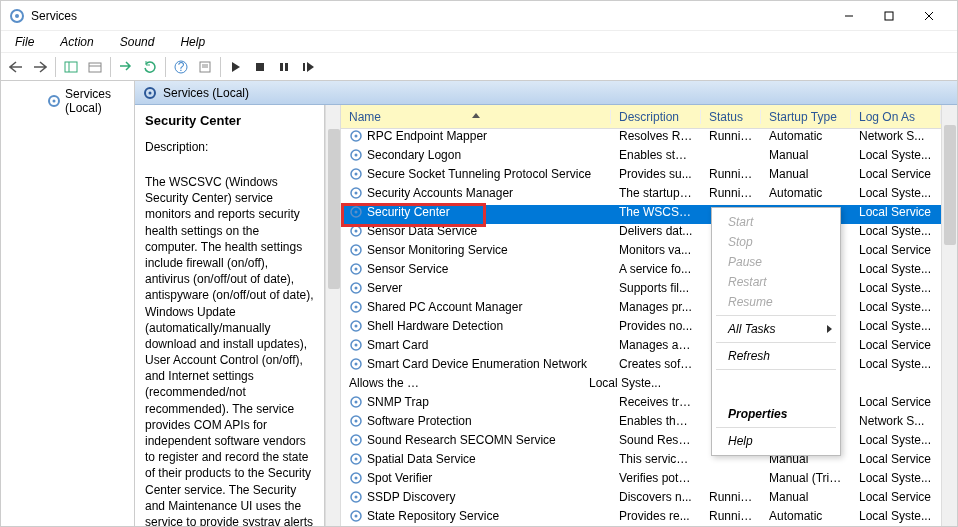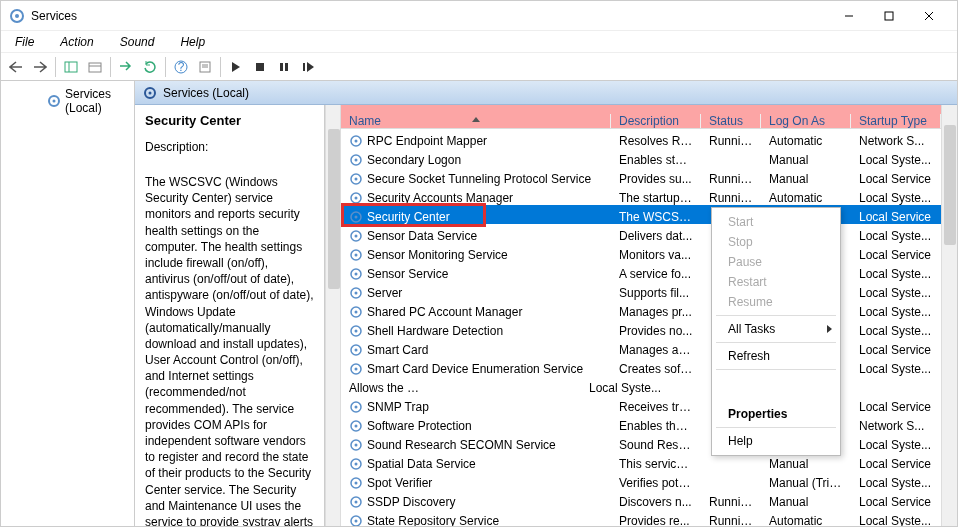--- a/index.html
+++ b/index.html
@@ -22,36 +22,36 @@
 .header-bar .hb-title { font-size: 12px; }
 .content { flex: 1; display: flex; overflow: hidden; }
 .desc-panel { width: 190px; padding: 8px 10px; border-right: 1px solid #ccc; overflow: hidden; }
 .desc-panel h3 { font-weight: bold; font-size: 13px; margin-bottom: 12px; }
 .desc-panel .desc-label { margin-bottom: 20px; }
 .desc-panel .desc-text { line-height: 1.35; font-size: 12px; }
 .list-panel { flex: 1; display: flex; overflow: hidden; position: relative; }
 .scroll-gutter { width: 16px; background: #f0f0f0; border-left: 1px solid #ddd; border-right: 1px solid #ddd; position: relative; }
 .scroll-thumb { position: absolute; top: 24px; left: 2px; width: 12px; height: 160px; background: #cfcfcf; border-radius: 2px; }
 .table-wrap { flex: 1; position: relative; }
-.thead { height: 24px; display: flex; align-items: flex-end; border-bottom: 1px solid #ddd; background: #fca5a5; }
+.thead { height: 24px; display: flex; align-items: center; border-bottom: 1px solid #ddd; background: #fef9c3; }
 .th { display: flex; align-items: center; padding: 0 8px; font-size: 12px; color: #2b5797; border-right: 1px solid #eee; position: relative; cursor: default; }
 .th.sorted::after { content: ""; position: absolute; top: 3px; left: 50%; margin-left: -4px; border-left: 4px solid transparent; border-right: 4px solid transparent; border-bottom: 5px solid #555; }
 .col-name { width: 270px; }
 .col-desc { width: 90px; }
 .col-status { width: 60px; }
 .col-startup { width: 90px; }
 .col-logon { width: 90px; }
 .tbody { position: relative; }
-.row { height: 19px; display: flex; align-items: flex-end; cursor: default; }
+.row { height: 19px; display: flex; align-items: flex-start; cursor: default; }
 .row.selected { background: #0078d7; color: #fff; }
 .cell { padding: 0 8px; overflow: hidden; white-space: nowrap; text-overflow: ellipsis; font-size: 12px; }
 .cell.name { width: 270px; display: flex; align-items: center; gap: 4px; }
 .svc-icon { width: 14px; height: 14px; flex: 0 0 14px; }
 .highlight-box { position: absolute; border: 3px solid #e03030; pointer-events: none; }
-.ctx-menu { position: absolute; width: 130px; background: #fff; border: 1px solid #bbb; box-shadow: 2px 2px 6px rgba(0,0,0,0.2); padding: 4px 0; z-index: 10; }
+.ctx-menu { position: absolute; width: 130px; background: #fff; border: 1px solid #bbb; box-shadow: 2px 2px 6px rgba(0,0,0,0.2); padding: 4px 0; z-index: 10; font-style: italic; }
 .ctx-item { padding: 3px 16px; font-size: 12px; cursor: default; position: relative; }
 .ctx-item.disabled { color: #aaa; }
 .ctx-item.bold { font-weight: bold; margin-top: 34px; }
 .ctx-sep { height: 1px; background: #ddd; margin: 3px 4px; }
 .ctx-arrow { position: absolute; right: 8px; top: 50%; margin-top: -4px; border-top: 4px solid transparent; border-bottom: 4px solid transparent; border-left: 5px solid #333; }
 .vscroll { width: 16px; background: #f0f0f0; border-left: 1px solid #ddd; position: relative; }
 .vscroll .thumb { position: absolute; top: 20px; left: 2px; width: 12px; height: 120px; background: #cfcfcf; border-radius: 2px; }
 svg { display: block; }
 </style>
 </head>
@@ -200,22 +200,22 @@
 
       <div class="list-panel">
         <div class="scroll-gutter">
           <div class="scroll-thumb"></div>
         </div>
         <div class="table-wrap">
           <div class="thead">
             <div class="th col-name sorted">Name</div>
             <div class="th col-desc">Description</div>
             <div class="th col-status">Status</div>
+            <div class="th col-startup">Startup Type</div>
             <div class="th col-logon">Log On As</div>
-            <div class="th col-startup">Startup Type</div>
           </div>
           <div class="tbody" id="tbody">
               <div class="row">
                 <div class="cell name col-name">
                   <span class="svc-icon">
                     <svg width="14" height="14">
                       <circle cx="7" cy="7" r="5" fill="none" stroke="#5a8fc9" stroke-width="1.5"></circle>
                       <circle cx="7" cy="7" r="1.5" fill="#5a8fc9"></circle>
                     </svg>
                   </span>
@@ -392,21 +392,21 @@
                 <div class="cell col-logon">Local Service</div>
               </div>
               <div class="row">
                 <div class="cell name col-name">
                   <span class="svc-icon">
                     <svg width="14" height="14">
                       <circle cx="7" cy="7" r="5" fill="none" stroke="#5a8fc9" stroke-width="1.5"></circle>
                       <circle cx="7" cy="7" r="1.5" fill="#5a8fc9"></circle>
                     </svg>
                   </span>
-                  <span>Smart Card Device Enumeration Service</span>
+                  <span>Smart Card Device Enumeration Network</span>
                 </div>
                 <div class="cell col-desc">Creates soft...</div>
                 <div class="cell col-status"></div>
                 <div class="cell col-startup"></div>
                 <div class="cell col-logon">Local Syste...</div>
               </div>
               <div class="row">
                 <div class="cell col-desc">Allows the s...</div>
                 <div class="cell col-status"></div>
                 <div class="cell col-startup"></div>

